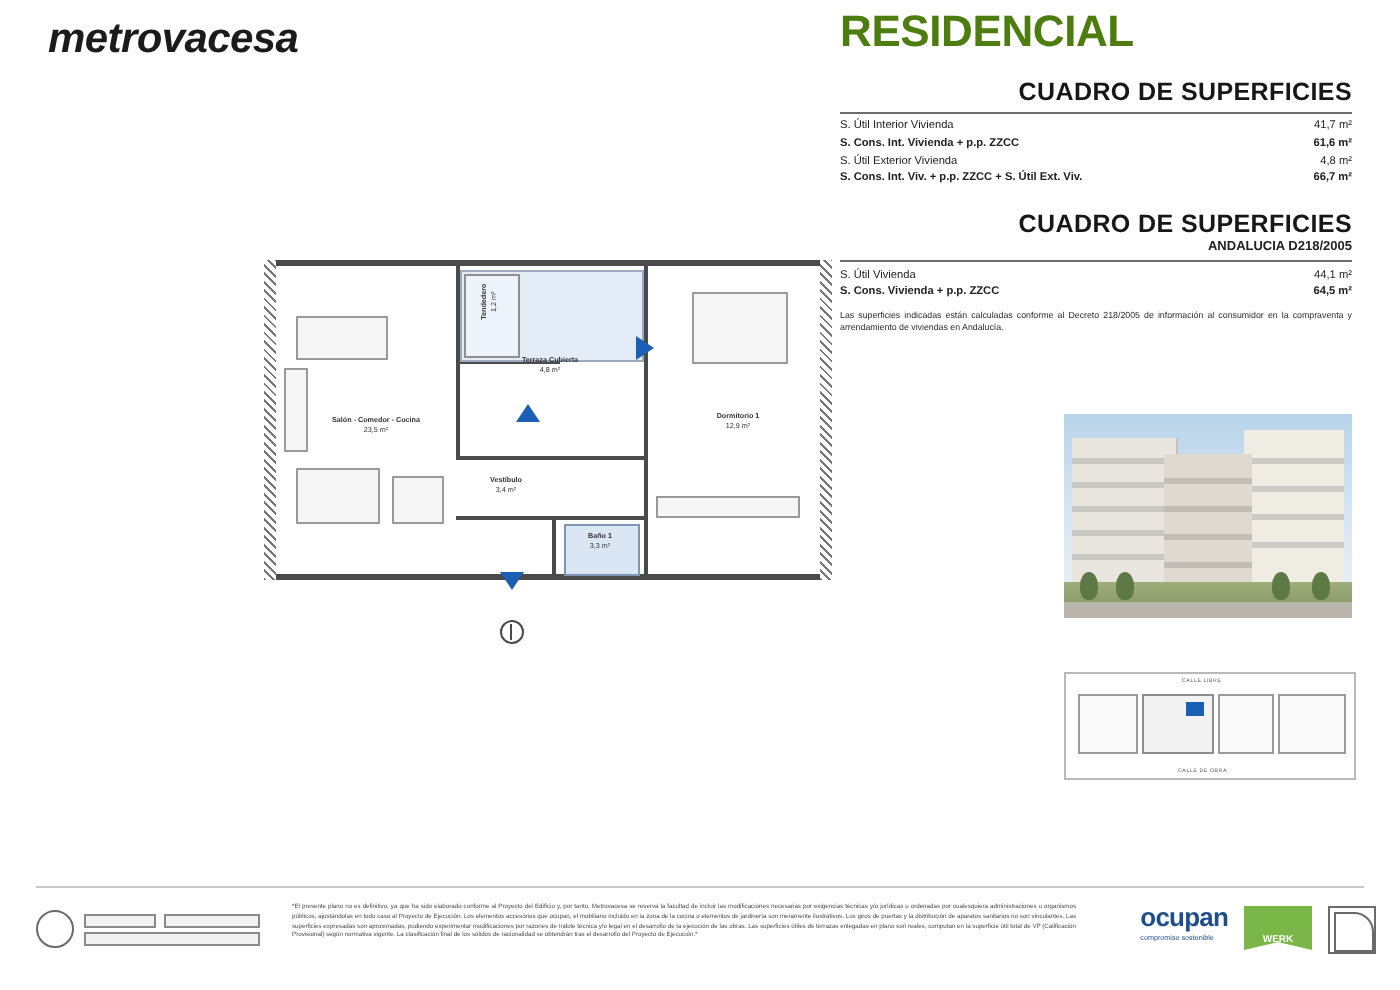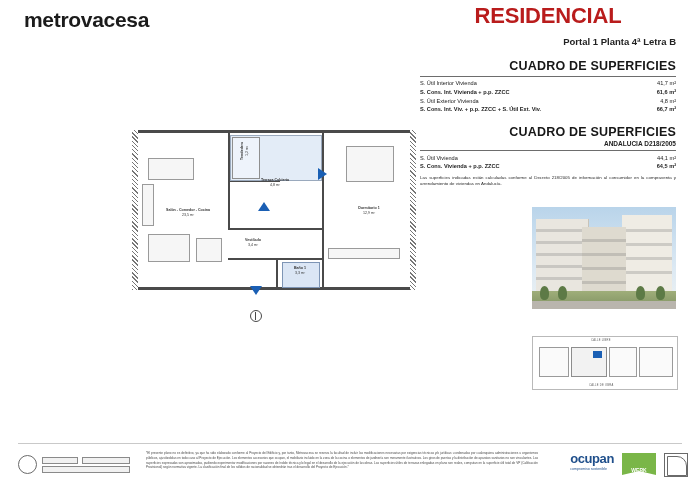--- a/index.html
+++ b/index.html
@@ -22,36 +22,37 @@
 
   
   .brand {
     position: absolute;
     left: 24px;
     top: 8px;
     font-size: 21px;
     font-weight: bold;
     letter-spacing: -0.3px;
     color: #1b1b1b;
+    font-style: italic;
   }
 
   
   .right-col {
     position: absolute;
     left: 420px;
     top: 4px;
     width: 256px;
   }
   .title-main {
-    text-align: center;
+    text-align: left;
     font-size: 22px;
     font-weight: bold;
     line-height: 1.05;
     letter-spacing: -0.2px;
-    color: #b91c1c;
+    color: #4d7c0f;
   }
   .subtitle {
     text-align: right;
     font-size: 9.5px;
     font-weight: bold;
     color: #222;
     margin-top: 9px;
   }
   .rooms {
     text-align: right;
@@ -389,21 +390,20 @@
 <body>
 
 <div class="page">
 
   <div class="brand">metrovacesa</div>
 
   <div class="right-col">
     <div class="title-main">
       <div>RESIDENCIAL</div>
     </div>
-    <div class="subtitle">Portal 1 Planta 4ª  Letra B</div>
 
     <div class="block-title">CUADRO DE SUPERFICIES</div>
     <hr class="rule">
     <table class="surfaces">
       <tbody>
           <tr>
         <td>S. Útil Interior Vivienda</td>
         <td class="val">41,7 m²</td>
       </tr>
       <tr class="bold">

